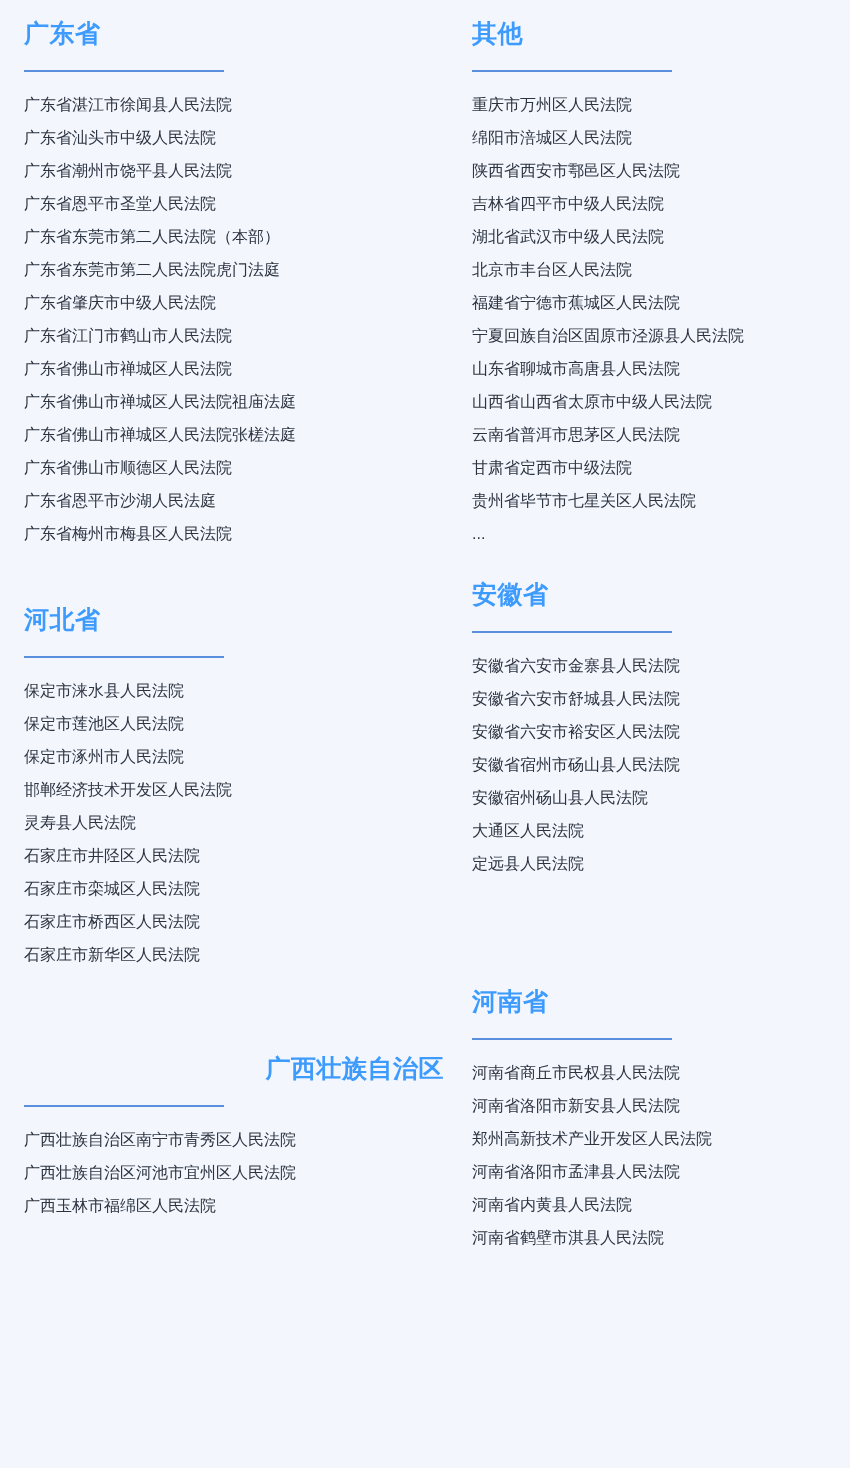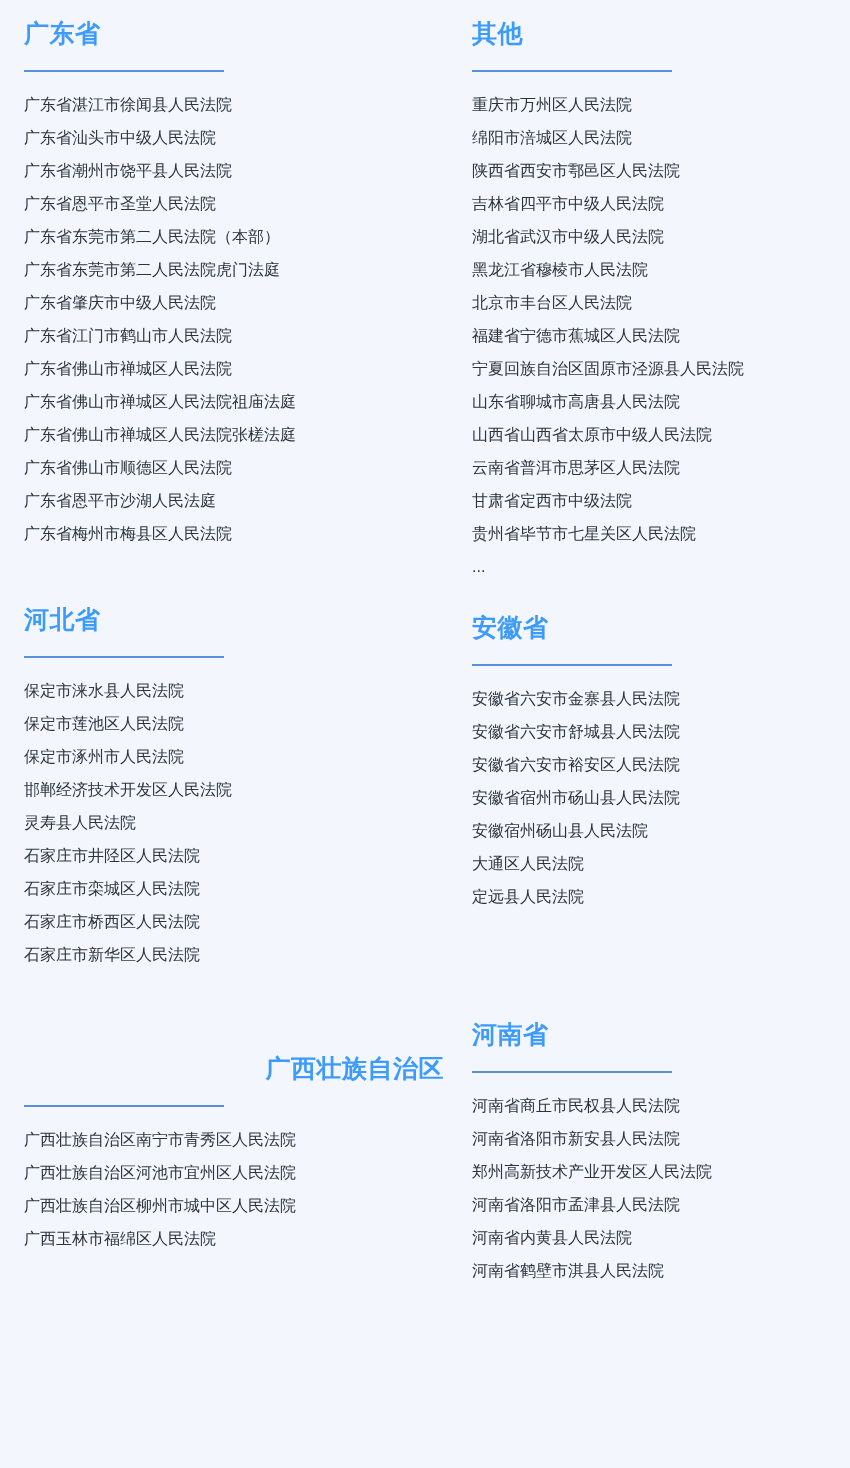--- a/index.html
+++ b/index.html
@@ -119,41 +119,39 @@
         </div>
       </div>
 
       <div class="block blk-gx" style="margin-top:82px;">
         <div class="block-inner">
           <h2 class="section-title">广西壮族自治区</h2>
           <div class="title-rule"></div>
           <ul class="court-list">
             <li>广西壮族自治区南宁市青秀区人民法院</li>
             <li>广西壮族自治区河池市宜州区人民法院</li>
-            <li>广西壮族自治区柳州市城中区人民法院</li>
             <li>广西玉林市福绵区人民法院</li>
           </ul>
         </div>
       </div>
 
     </div>
 
     <div class="col-right">
 
       <div class="block blk-other">
         <div class="block-inner">
           <h2 class="section-title">其他</h2>
           <div class="title-rule"></div>
           <ul class="court-list">
             <li>重庆市万州区人民法院</li>
             <li>绵阳市涪城区人民法院</li>
             <li>陕西省西安市鄠邑区人民法院</li>
             <li>吉林省四平市中级人民法院</li>
             <li>湖北省武汉市中级人民法院</li>
-            <li>黑龙江省穆棱市人民法院</li>
             <li>北京市丰台区人民法院</li>
             <li>福建省宁德市蕉城区人民法院</li>
             <li>宁夏回族自治区固原市泾源县人民法院</li>
             <li>山东省聊城市高唐县人民法院</li>
             <li>山西省山西省太原市中级人民法院</li>
             <li>云南省普洱市思茅区人民法院</li>
             <li>甘肃省定西市中级法院</li>
             <li>贵州省毕节市七星关区人民法院</li>
             <li class="ellipsis">...</li>
           </ul>

